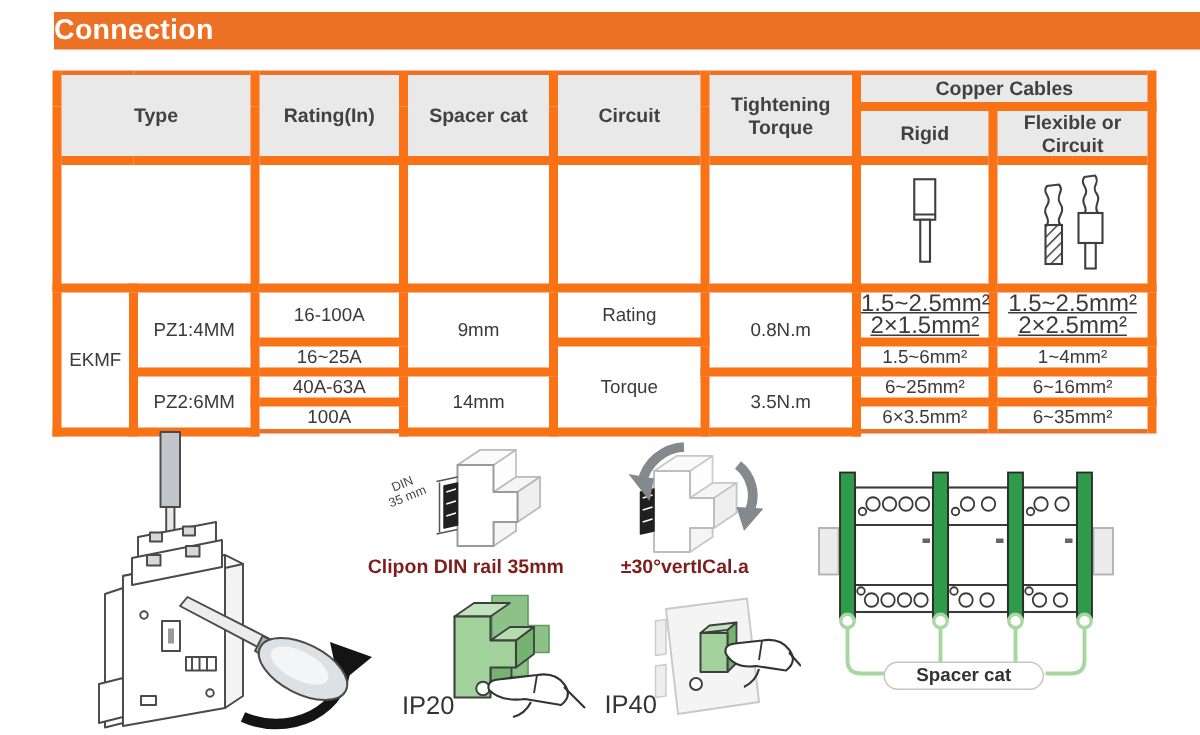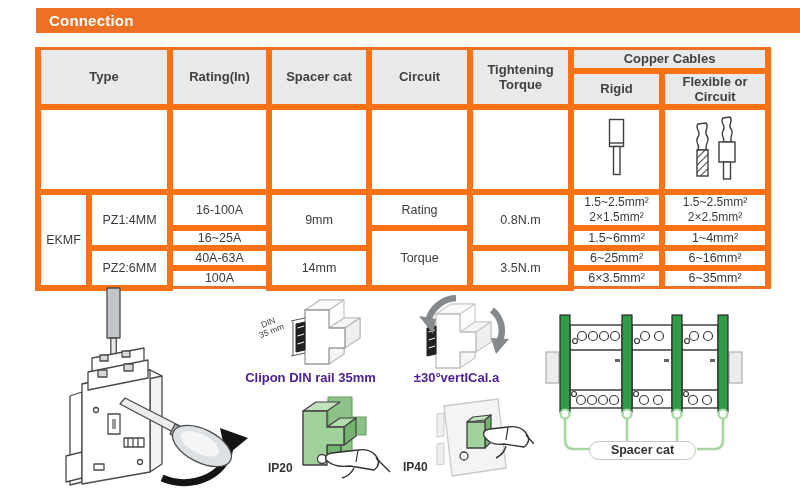--- a/index.html
+++ b/index.html
@@ -1,38 +1,38 @@
 <!DOCTYPE html>
 <html><head>
 <meta charset="utf-8">
 <style>
   html,body{margin:0;padding:0;background:#ffffff;}
   body{width:800px;height:490px;position:relative;font-family:"Liberation Sans",sans-serif;color:#3b3b3b;overflow:hidden;}
   .abs{position:absolute;}
 
   
   .title-bar{left:36px;top:8px;width:764px;height:25px;background:#ed7124;}
-  .title-bar span{display:block;padding-left:13px;line-height:25px;font-size:15px;font-weight:bold;color:#ffffff;letter-spacing:.2px;}
+  .title-bar span{display:block;line-height:25px;font-size:19px;font-weight:bold;color:#ffffff;letter-spacing:.2px;}
 
   
   .spec-table{left:35px;top:47px;border-collapse:collapse;table-layout:fixed;width:730px;}
   .spec-table th,.spec-table td{border:6px solid #f97316;text-align:center;vertical-align:middle;padding:0;font-weight:normal;}
   .spec-table thead th{background:#e9e9e9;font-size:13px;font-weight:600;color:#414141;line-height:15px;}
   .spec-table td{font-size:12.5px;color:#3b3b3b;}
   .ot{border-top:3px solid #ed7124 !important;}
   .ob{border-bottom:3px solid #ed7124 !important;}
   tr.hr1{height:22px;} tr.hr2{height:21px;}
   tr.ri{height:85px;} tr.r1{height:36px;} tr.r2{height:19px;} tr.r3{height:18px;} tr.r4{height:20px;}
   tr.r4 td{border-bottom:3px solid #ed7124;text-align:center;}
-  td.two span{display:block;line-height:15px;font-size:12px;}
+  td.two span{display:block;line-height:15px;font-size:16px;text-decoration:underline;}
   .torque-head{padding:0 14px;}
 
   
-  .cap{font-size:13px;font-weight:600;color:#4c1d95;text-align:center;}
-  .ip-label{font-size:12px;font-weight:700;color:#333;}
+  .cap{font-size:13px;font-weight:600;color:#7f1d1d;text-align:center;}
+  .ip-label{font-size:17px;font-weight:400;color:#333;}
   .din-note{font-size:8.5px;line-height:9px;color:#444;transform:rotate(-22deg);text-align:center;width:36px;}
   .spacer-pill{left:589px;top:441px;width:105px;height:17px;background:#fff;border:1.5px solid #c6c6c6;border-radius:10px;
                text-align:center;line-height:17px;font-size:12.5px;font-weight:600;color:#333;}
   svg{display:block;}
 </style>
 </head>
 <body>
 
 <div class="abs title-bar">
   <span>Connection</span>

